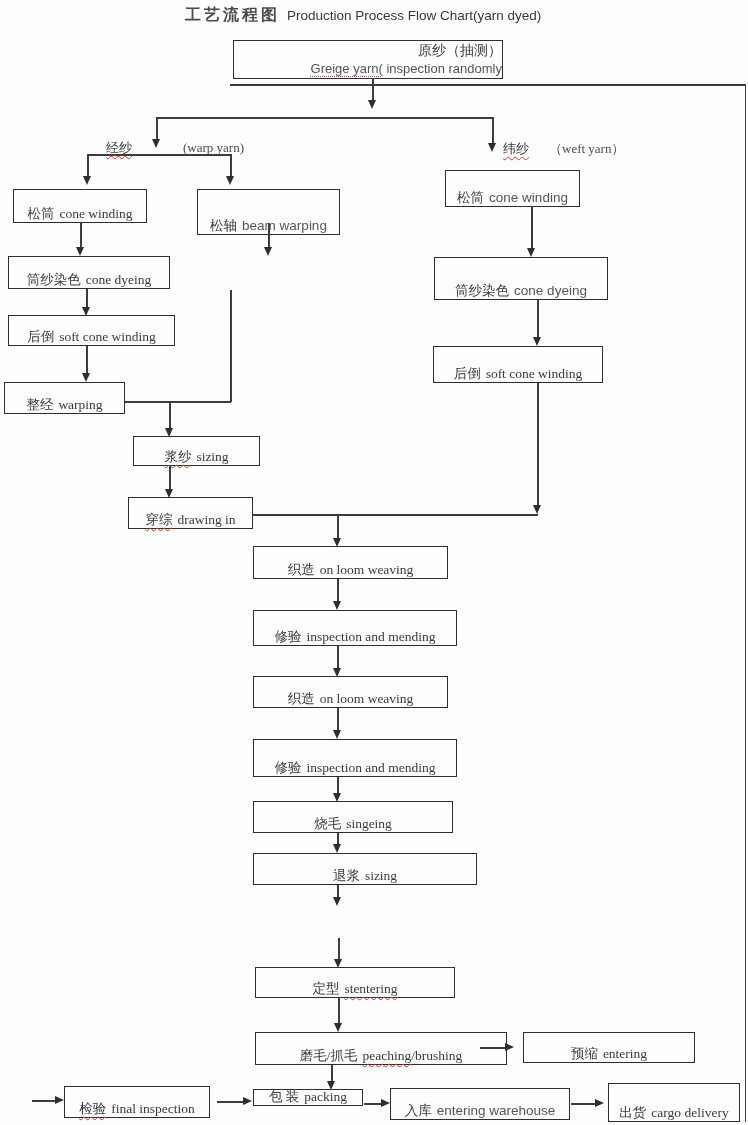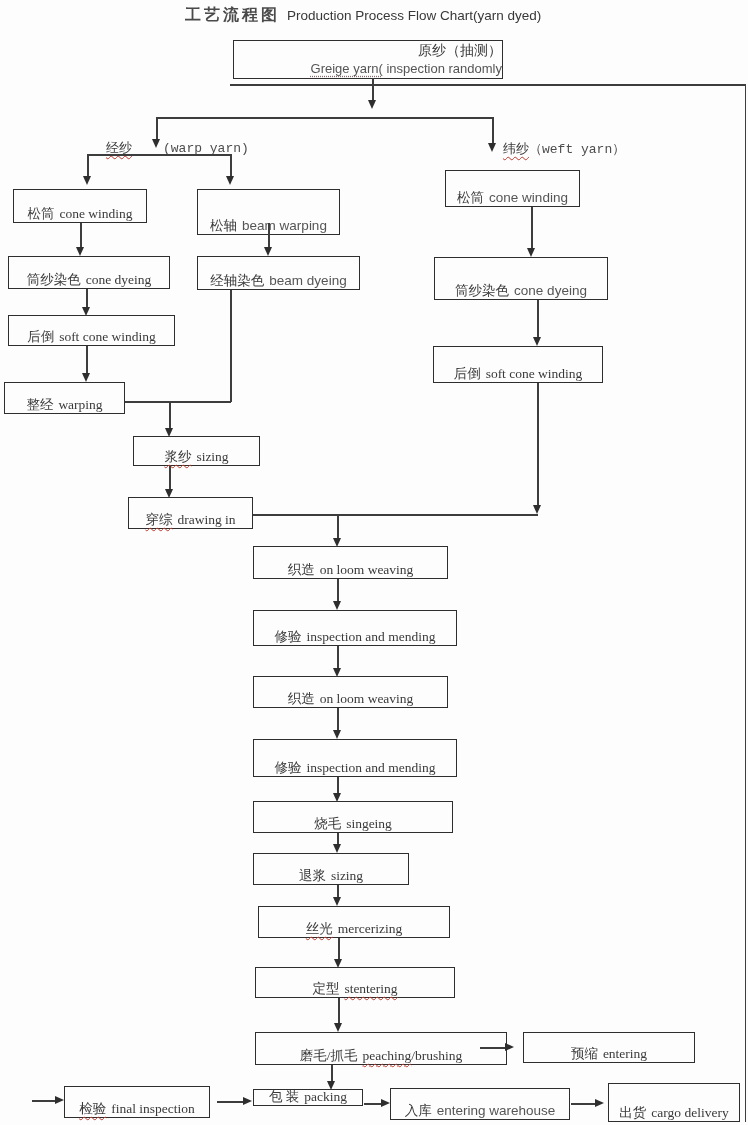--- a/index.html
+++ b/index.html
@@ -20,21 +20,21 @@
   .sans-en .en{font-family:"Liberation Sans","DejaVu Sans",sans-serif;color:#555;}
   .two-line{flex-direction:column;justify-content:center;}
   .two-line .en{margin-left:0;margin-top:1px;font-size:13px;}
   
   .vl{position:absolute;width:1.5px;background:#3d3d3d;}
   .hl{position:absolute;height:1.5px;background:#3d3d3d;}
   .ah-d{position:absolute;width:0;height:0;border-left:4.5px solid transparent;border-right:4.5px solid transparent;border-top:9px solid #2e2e2e;}
   .ah-r{position:absolute;width:0;height:0;border-top:4.5px solid transparent;border-bottom:4.5px solid transparent;border-left:9px solid #2e2e2e;}
   
   .flabel{position:absolute;font-size:13px;white-space:nowrap;}
-  .flabel .en{font-family:Liberation Mono, monospace;color:#4c4c4c;}
+  .flabel .en{font-family:Liberation Serif, serif;color:#4c4c4c;margin-left:20px;}
   
   .squiggle{text-decoration-line:underline;text-decoration-style:wavy;text-decoration-color:#c0392b;text-decoration-thickness:1px;text-underline-offset:3px;}
   .dotted-u{text-decoration-line:underline;text-decoration-style:dotted;text-decoration-color:#8a6d6d;text-underline-offset:3px;}
   
   .title-cn{position:absolute;left:185px;top:5px;font-size:16px;font-weight:bold;letter-spacing:3px;color:#4a4a4a;}
   .title-en{position:absolute;left:287px;top:8px;font-size:13.5px;font-family:"Liberation Sans","DejaVu Sans",sans-serif;color:#383838;}
 </style>
 </head>
 <body>
 
@@ -86,24 +86,20 @@
 
   <div class="vl" style="left:80px;top:223px;height:24px"></div>
   <div class="ah-d" style="left:75.5px;top:247px"></div>
   <div class="vl" style="left:268px;top:223px;height:24px"></div>
   <div class="ah-d" style="left:263.5px;top:247px"></div>
 
   <div class="node serif-en" style="left:8px;top:256px;width:162px;height:33px">
     <span class="cn">筒纱染色</span>
       <span class="en">cone dyeing</span>
   </div>
-  <div class="node sans-en" style="left:197px;top:256px;width:163px;height:34px">
-    <span class="cn">经轴染色</span>
-      <span class="en">beam dyeing</span>
-  </div>
 
   <div class="vl" style="left:86px;top:289px;height:18px"></div>
   <div class="ah-d" style="left:81.5px;top:307px"></div>
 
   <div class="node serif-en" style="left:8px;top:315px;width:167px;height:31px">
     <span class="cn">后倒</span>
       <span class="en">soft cone winding</span>
   </div>
 
   <div class="vl" style="left:86px;top:346px;height:27px"></div>
@@ -181,31 +177,27 @@
   <div class="vl" style="left:337px;top:777px;height:16px"></div>
   <div class="ah-d" style="left:332.5px;top:793px"></div>
 
   <div class="node serif-en" style="left:253px;top:801px;width:200px;height:32px">
     <span class="cn">烧毛</span>
       <span class="en">singeing</span>
   </div>
   <div class="vl" style="left:337px;top:833px;height:11px"></div>
   <div class="ah-d" style="left:332.5px;top:844px"></div>
 
-  <div class="node serif-en" style="left:253px;top:853px;width:156px;height:32px">
+  <div class="node serif-en" style="left:253px;top:853px;width:224px;height:32px">
     <span class="cn">退浆</span>
       <span class="en">sizing</span>
   </div>
   <div class="vl" style="left:337px;top:885px;height:12px"></div>
   <div class="ah-d" style="left:332.5px;top:897px"></div>
 
-  <div class="node serif-en" style="left:258px;top:906px;width:192px;height:32px">
-    <span class="cn squiggle">丝光</span>
-      <span class="en">mercerizing</span>
-  </div>
   <div class="vl" style="left:338px;top:938px;height:21px"></div>
   <div class="ah-d" style="left:333.5px;top:959px"></div>
 
   <div class="node serif-en" style="left:255px;top:967px;width:200px;height:31px">
     <span class="cn">定型</span>
       <span class="en squiggle">stentering</span>
   </div>
   <div class="vl" style="left:338px;top:998px;height:25px"></div>
   <div class="ah-d" style="left:333.5px;top:1023px"></div>
 

